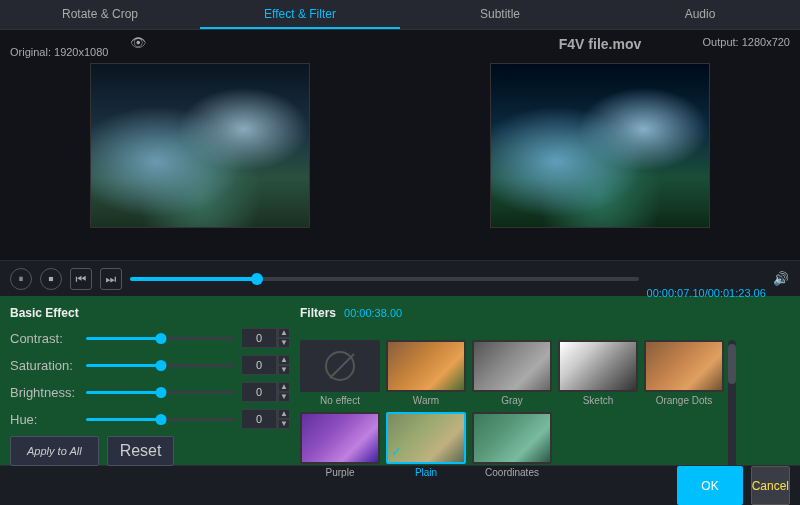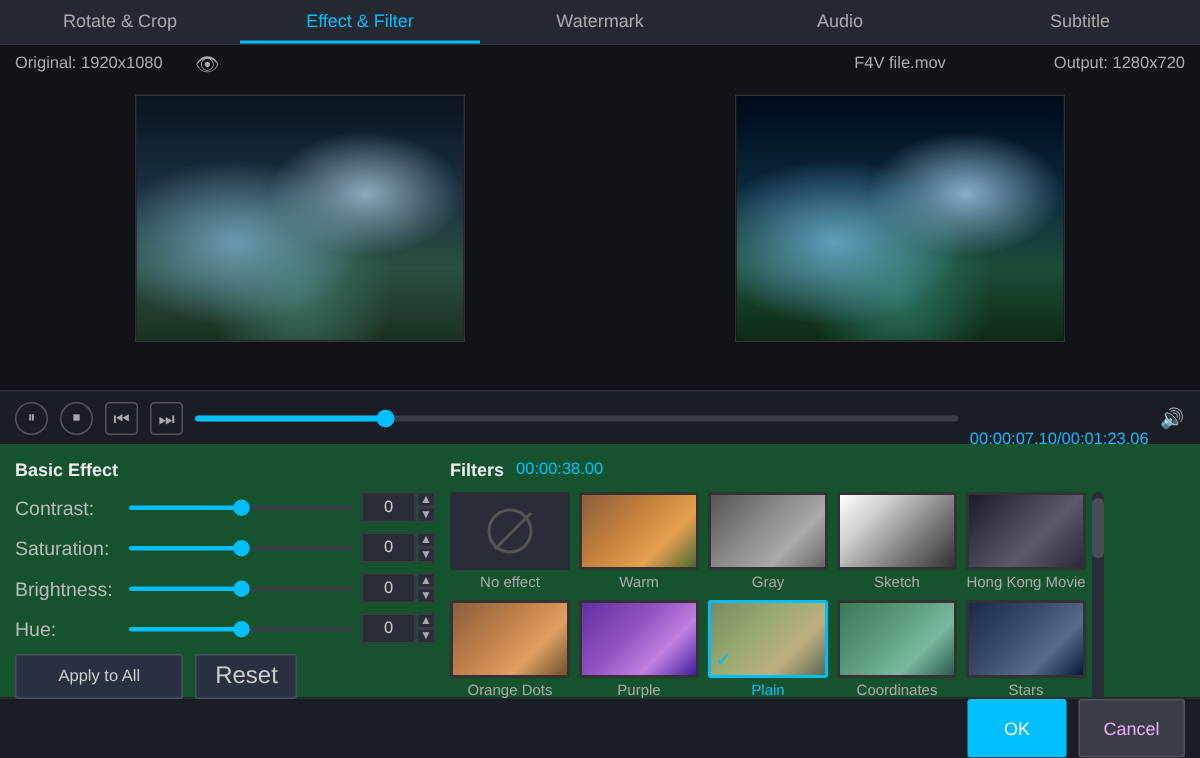--- a/index.html
+++ b/index.html
@@ -51,40 +51,41 @@
     }
     .preview-right {
       flex: 1;
       display: flex;
       align-items: center;
       justify-content: center;
       position: relative;
     }
     .preview-label-left {
       position: absolute;
-      top: 6px;
+      top: 16px;
       left: 10px;
       color: #aaa;
       font-size: 11px;
       text-align: right;
     }
     .preview-label-right {
       position: absolute;
       top: 6px;
       right: 10px;
       color: #aaa;
       font-size: 11px;
     }
     .file-label {
       position: absolute;
       top: 6px;
       left: 50%;
       transform: translateX(-50%);
       color: #aaa;
-      font-size: 11px;
+      font-size: 14px;
+      font-weight: bold;
     }
     .eye-icon {
       position: absolute;
       top: 5px;
       left: 130px;
       color: #aaa;
       font-size: 13px;
       cursor: pointer;
     }
 
@@ -270,47 +271,48 @@
       justify-content: center;
       cursor: pointer;
       flex-shrink: 0;
     }
     .btn-row {
       display: flex;
       gap: 8px;
       margin-top: 4px;
     }
     .btn-apply {
-      padding: 5px 28px;
+      padding: 5px 16px;
       background: #2a3040;
       border: 1px solid #4a5060;
       color: #ccc;
       font-size: 11px;
       cursor: pointer;
       border-radius: 2px;
+      font-style: italic;
     }
     .btn-reset {
       padding: 5px 12px;
       background: #2a3040;
       border: 1px solid #4a5060;
       color: #ccc;
       font-size: 16px;
       cursor: pointer;
       border-radius: 2px;
     }
 
     
     .filters-panel {
       flex: 1;
     }
     .filters-title-row {
       display: flex;
       align-items: center;
       gap: 8px;
-      margin-bottom: 8px;
+      margin-bottom: 20px;
     }
     .filters-label {
       font-size: 12px;
       font-weight: bold;
       color: #eee;
     }
     .time-badge {
       color: #00bfff;
       font-size: 11px;
     }
@@ -417,24 +419,24 @@
     .btn-ok {
       padding: 6px 24px;
       background: #00bfff;
       border: none;
       color: #fff;
       font-size: 12px;
       cursor: pointer;
       border-radius: 2px;
     }
     .btn-cancel {
-      padding: 6px 16px;
+      padding: 6px 0;
       background: #3a3d45;
       border: 1px solid #555;
-      color: #f0abfc;
+      color: #fde047;
       font-size: 12px;
       cursor: pointer;
       border-radius: 2px;
     }
 
     .slider-value-container {
       display: flex;
       align-items: center;
     }
   </style>
@@ -442,27 +444,24 @@
 <body>
 
 <div class="top-tabs">
   <div class="tab">
     <span>Rotate &amp; Crop</span>
   </div>
   <div class="tab active">
     <span>Effect &amp; Filter</span>
   </div>
   <div class="tab">
-    <span>Watermark</span>
+    <span>Subtitle</span>
   </div>
   <div class="tab">
     <span>Audio</span>
-  </div>
-  <div class="tab">
-    <span>Subtitle</span>
   </div>
 </div>
 
 <div class="preview-area">
   <div class="preview-left">
     <span class="preview-label-left">Original: 1920x1080</span>
     <span class="eye-icon">👁</span>
     <div class="video-thumb">
       <div class="flower-scene"></div>
     </div>
@@ -593,26 +592,20 @@
           <span class="filter-name">Gray</span>
         </div>
 
         <div class="filter-item">
           <div class="filter-thumb">
             <div class="sketch-filter" style="width:100%;height:100%;"></div>
           </div>
           <span class="filter-name">Sketch</span>
         </div>
 
-        <div class="filter-item">
-          <div class="filter-thumb">
-            <div class="hk-movie-filter" style="width:100%;height:100%;"></div>
-          </div>
-          <span class="filter-name">Hong Kong Movie</span>
-        </div>
 
         <div class="filter-item">
           <div class="filter-thumb">
             <div class="orange-dots-filter" style="width:100%;height:100%;"></div>
           </div>
           <span class="filter-name">Orange Dots</span>
         </div>
 
         <div class="filter-item">
           <div class="filter-thumb">
@@ -629,26 +622,20 @@
           <span class="filter-name selected">Plain</span>
         </div>
 
         <div class="filter-item">
           <div class="filter-thumb">
             <div class="coords-filter" style="width:100%;height:100%;"></div>
           </div>
           <span class="filter-name">Coordinates</span>
         </div>
 
-        <div class="filter-item">
-          <div class="filter-thumb">
-            <div class="stars-filter" style="width:100%;height:100%;"></div>
-          </div>
-          <span class="filter-name">Stars</span>
-        </div>
 
       </div>
 
       <div class="scrollbar-area">
         <div class="scrollbar-thumb-v"></div>
       </div>
     </div>
   </div>
 </div>
 

